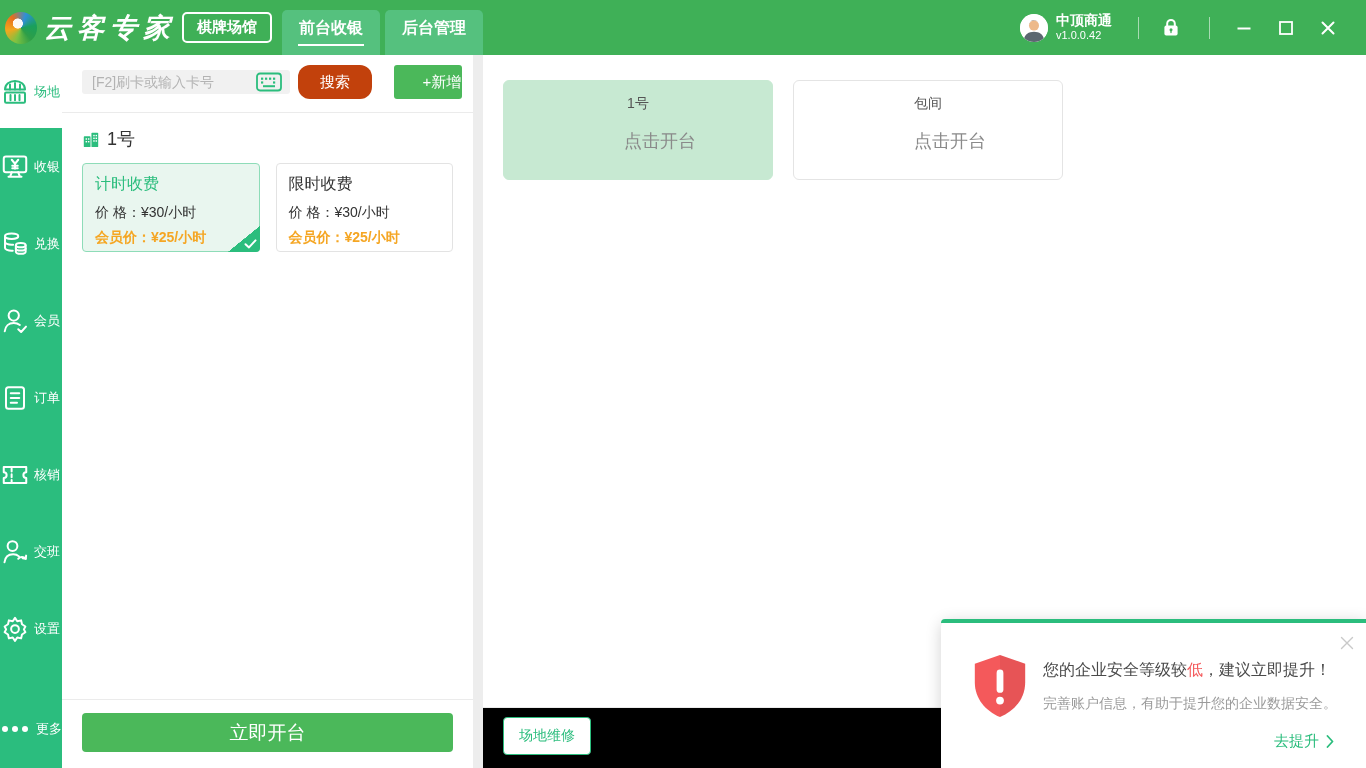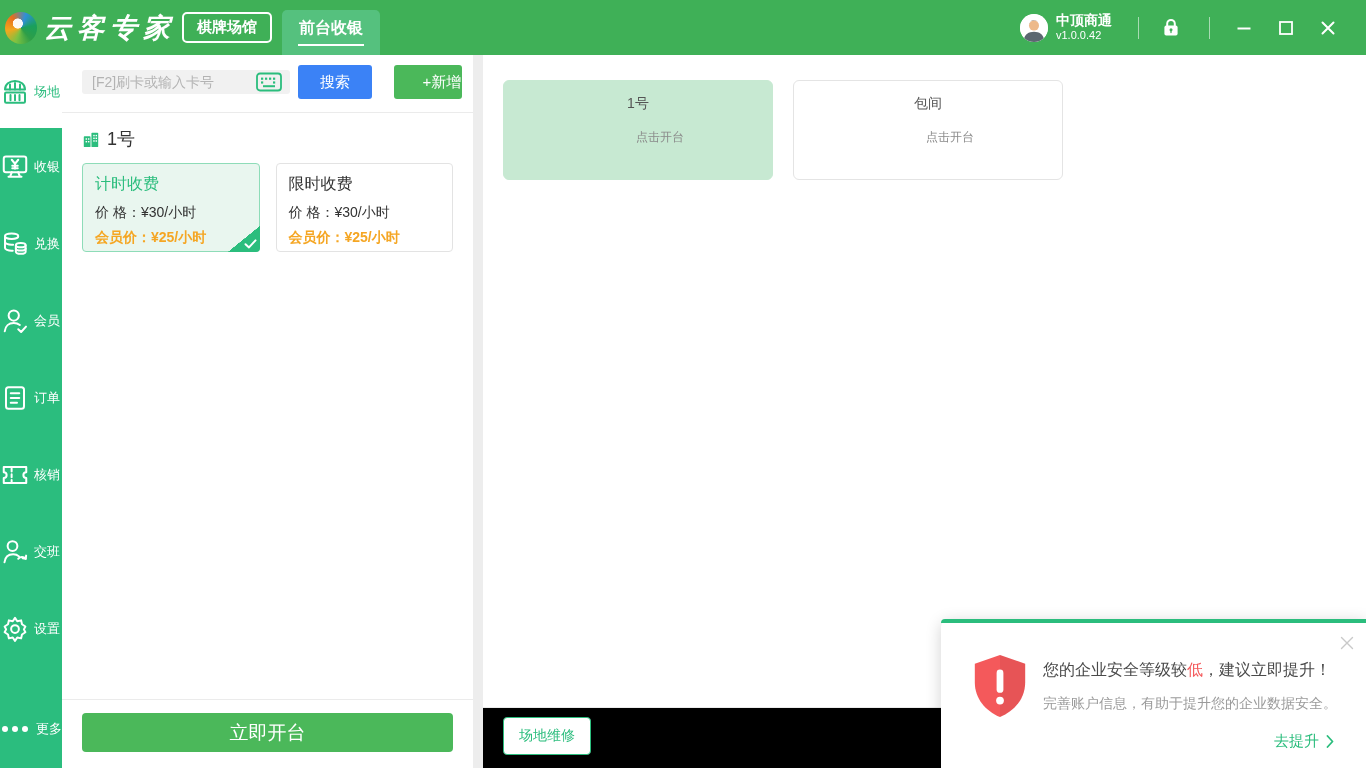--- a/index.html
+++ b/index.html
@@ -49,22 +49,22 @@
   
   .panel-mid { position:absolute; left:62px; top:55px; width:411px; bottom:0; background:#fff; }
   .search-row { display:flex; align-items:center; margin:10px 11px 0 20px; height:34px; }
   .search-input-wrap { flex:1; height:24px; background:#f1f1f1; border-radius:3px;
                        display:flex; align-items:center; padding:0 8px 0 10px; min-width:0; }
   .search-input { flex:1; min-width:0; border:none; background:transparent; font-size:14px;
                   color:#555; outline:none; font-family:inherit; }
   .search-input::placeholder { color:#b3b3b3; }
   .kbd-icon { flex:0 0 auto; cursor:pointer; }
   .btn { border:none; cursor:pointer; font-family:inherit; }
-  .btn-search { width:74px; height:34px; margin-left:8px; background:#3b82f6; color:#fff;
-                font-size:15px; border-radius:3px; }
+  .btn-search { width:74px; height:34px; margin-left:8px; background:#c2410c; color:#fff;
+                font-size:15px; border-radius:12px; }
   .btn-add { width:68px; height:34px; margin-left:22px; background:#4bb85a; color:#fff;
              font-size:15px; border-radius:3px;padding-left:28px; }
   .h-div { height:1px; background:#ebebeb; }
   .mid-div { margin-top:13px; }
   .section-head { display:flex; align-items:center; gap:7px; margin:14px 20px 0; }
   .section-title { font-size:18px; color:#333; }
   .plans { display:flex; gap:16px; margin:12px 20px 0; }
   .plan { flex:1; height:89px; border:1px solid #e3e3e3; border-radius:4px;
           padding:10px 12px; position:relative; background:#fff; cursor:pointer; }
   .plan.selected { background:#e9f6ef; border-color:#8edcb8; }
@@ -91,21 +91,21 @@
   .nav-arrow { cursor:pointer; display:flex; align-items:center; }
   .nav-all { color:#2bbd7d; font-size:16px; margin-left:9px; cursor:pointer; }
   .nav-zone { color:#333; font-size:16px; margin-left:26px; cursor:pointer; }
   .nav-fwd { margin-left:auto; }
   .tables { display:flex; gap:20px; margin:25px 20px 0; }
   .table-card { width:270px; height:100px; border-radius:6px; background:#fff;
                 border:1px solid #e4e4e4; display:flex; flex-direction:column;
                 align-items:center; padding-top:14px; cursor:pointer; }
   .table-card.selected { background:#c7e9d2; border-color:#c7e9d2; }
   .table-name { font-size:14px; color:#555; }
-  .table-action { font-size:12px; color:#8a8a8a; margin-top:16px;margin-left:44px; }
+  .table-action { font-size:18px; color:#8a8a8a; margin-top:16px;margin-left:44px; }
   .right-footer { position:absolute; left:0; right:4px; bottom:0; border-top:1px solid #ebebeb;
                   padding:9px 20px 13px; background:#000000; }
   .btn-maintenance { width:88px; height:38px; background:#fff; border:1px solid #2bbd7d;
                      color:#2bbd7d; font-size:14px; border-radius:4px; cursor:pointer; }
 
   
   .popup { position:absolute; left:941px; top:619px; width:425px; height:149px;
            background:#fff; border-radius:8px 0 0 0;
            box-shadow:0 3px 16px rgba(0,0,0,.18); z-index:10; }
   .popup-topbar { position:absolute; top:0; left:0; right:0; height:4px; background:#2bbd7d;
@@ -122,20 +122,21 @@
 </style>
 </head>
 <body>
 
 <div class="header">
   <span class="logo"></span>
   <span class="app-name">云客专家</span>
   <div class="venue-type-btn">棋牌场馆</div>
   <div class="tabs">
     <div class="tab active">前台收银</div>
+    <div class="tab">后台管理</div>
   </div>
   <div class="header-right">
     <span class="avatar">
       <svg viewBox="0 0 28 28" width="28" height="28">
         <circle cx="14" cy="14" r="14" fill="#fff"></circle>
         <circle cx="14" cy="11.6" r="5" fill="#edb98a"></circle>
         <path d="M8.9 11a5.3 5.3 0 0 1 10.2-1.5c-1.2-2.4-2.9-3.5-5.1-3.5-2.2 0-4.1 1.2-5.1 5z" fill="#4a4a4a"></path>
         <path d="M3.9 25.6c.8-5.1 4.8-7.8 10.1-7.8s9.3 2.7 10.1 7.8a14 14 0 0 1-20.2 0z" fill="#5b6770"></path>
       </svg>
     </span>

